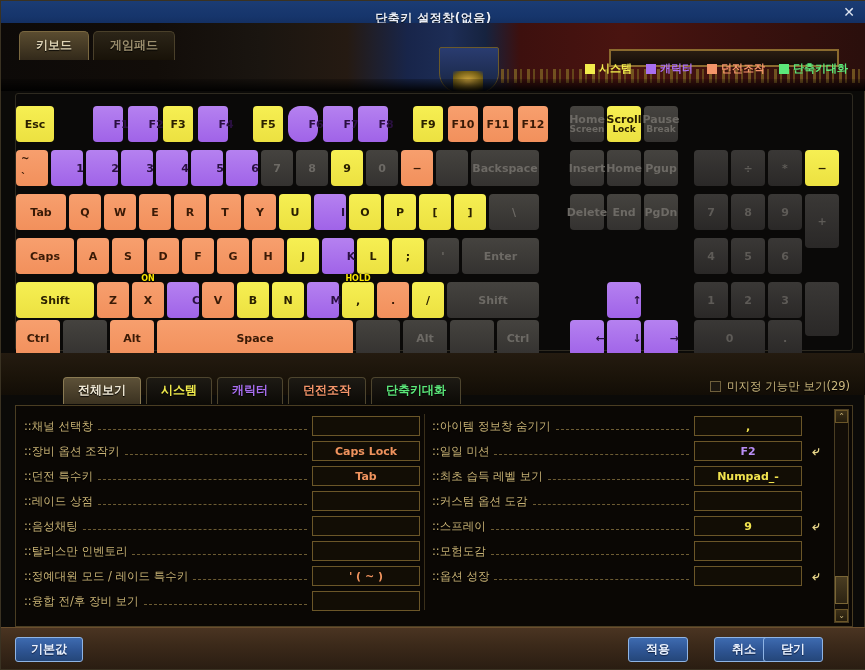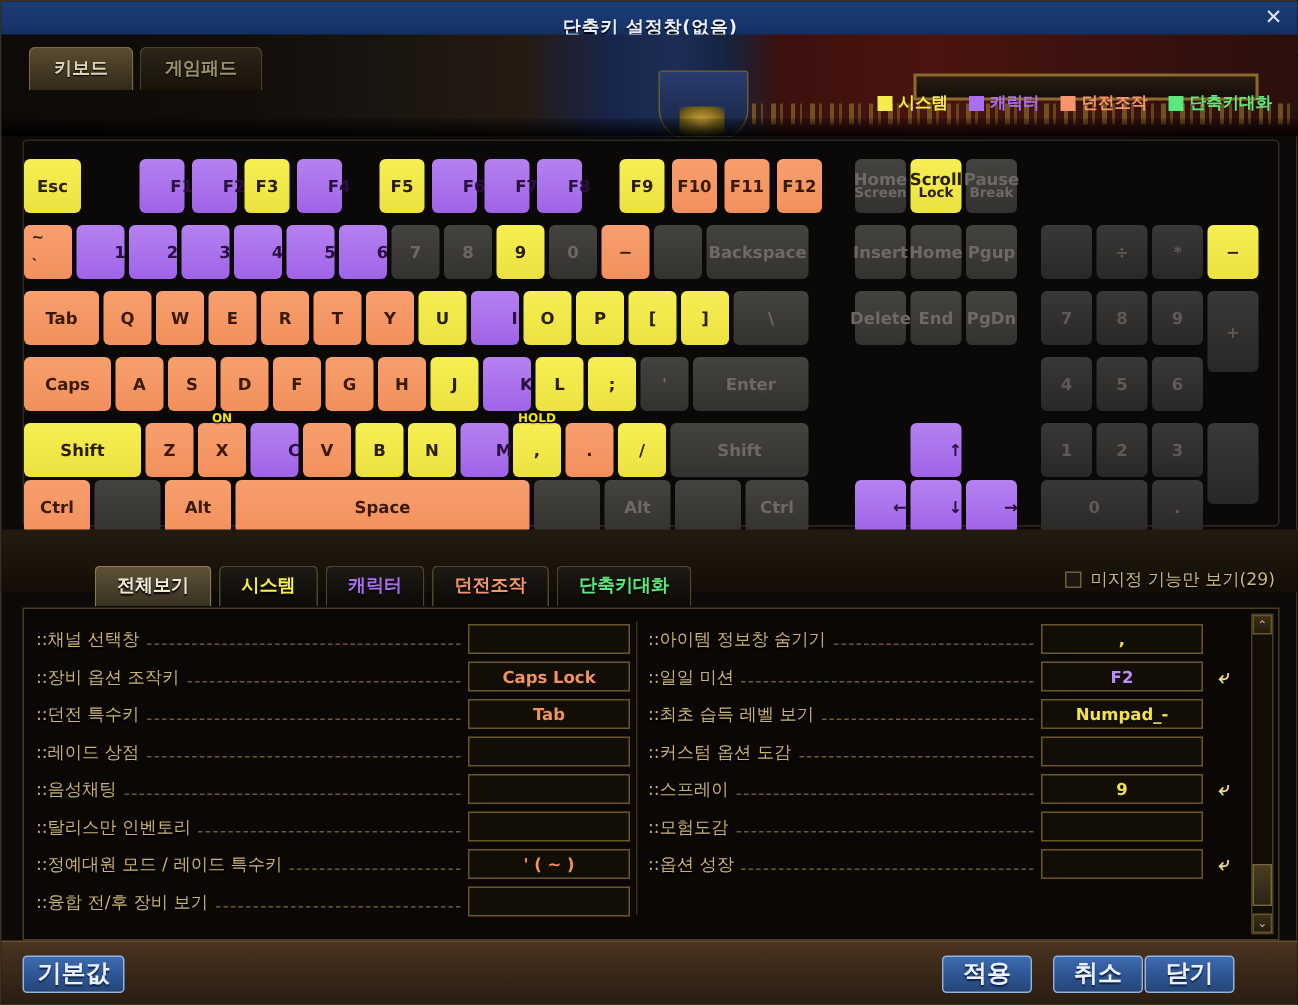--- a/index.html
+++ b/index.html
@@ -213,27 +213,27 @@
   
   .footer {
     position: absolute; left: 0; bottom: 0; width: 865px; height: 42px;
     background: linear-gradient(to bottom, #4a3422 0%, #3c2a1a 40%, #2a1d12 100%);
     border-top: 1px solid #6a4e2e;
   }
   .btn {
     position: absolute; top: 9px; height: 25px; min-width: 60px;
     background: linear-gradient(to bottom, #3e6bb0 0%, #2f5695 50%, #244679 100%);
     border: 1px solid #8fb4e4; border-radius: 3px;
-    color: #eaf2ff; font-size: 16px; font-weight: bold;
+    color: #eaf2ff; font-size: 12px; font-weight: bold;
     display: flex; align-items: center; justify-content: center;
     text-shadow: 0 1px 1px #102040; cursor: pointer;
   }
   .btn-default { left: 14px; width: 68px; }
   .btn-apply { right: 178px; width: 60px; }
-  .btn-cancel { right: 104px; width: 60px; }
+  .btn-cancel { right: 92px; width: 60px; }
   .btn-close { right: 43px; width: 60px; text-align: right; }
 </style>
 </head>
 <body>
 
 <div id="app">
 
   <div class="titlebar">
     <span class="title">단축키 설정창(없음)</span>
     <span class="closebtn">✕</span>
@@ -284,21 +284,21 @@
         </div>
         <div class="key k-yellow" style="left: 147px; top: 12px; width: 30px; height: 36px;">
           <span>F3</span>
         </div>
         <div class="key k-purple" style="left: 182px; top: 12px; width: 30px; height: 36px;">
           <span>F4</span>
         </div>
         <div class="key k-yellow" style="left: 237px; top: 12px; width: 30px; height: 36px;">
           <span>F5</span>
         </div>
-        <div class="key k-purple" style="left: 272px; top: 12px; width: 30px; height: 36px;">
+        <div class="key k-purple" style="left: 272px; top: 12px; width: 30px; height: 36px; border-radius: 12px;">
           <span>F6</span>
         </div>
         <div class="key k-purple" style="left: 307px; top: 12px; width: 30px; height: 36px;">
           <span>F7</span>
         </div>
         <div class="key k-purple" style="left: 342px; top: 12px; width: 30px; height: 36px;">
           <span>F8</span>
         </div>
         <div class="key k-yellow" style="left: 397px; top: 12px; width: 30px; height: 36px;">
           <span>F9</span>

